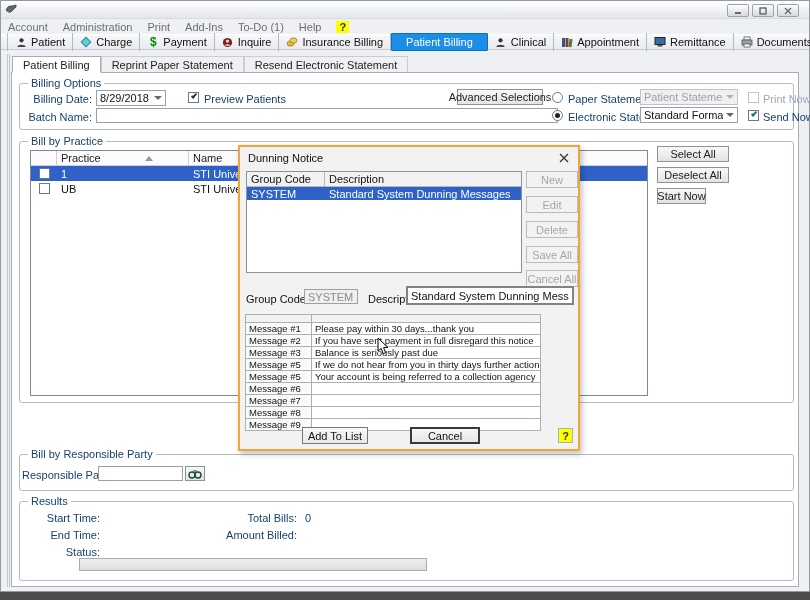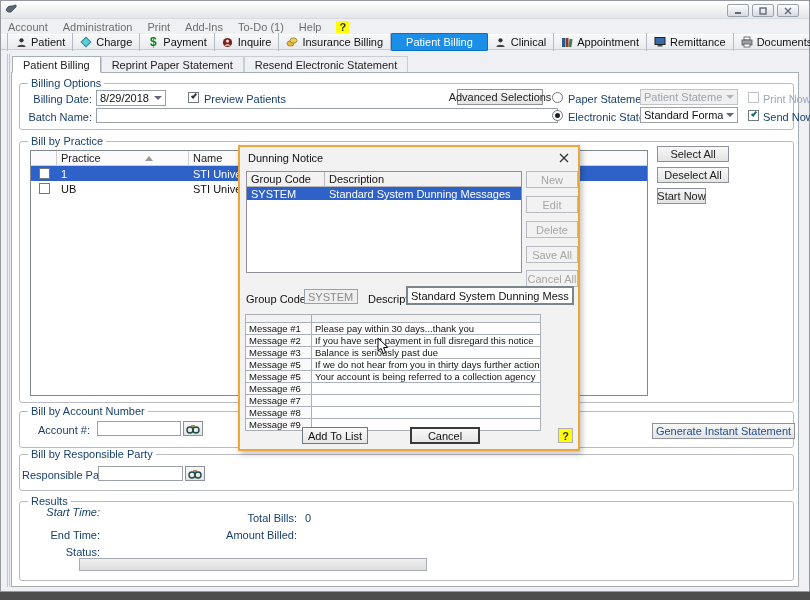--- a/index.html
+++ b/index.html
@@ -296,50 +296,37 @@
           </div>
         <div class="col-practice">UB</div>
         <div class="col-name">STI University Facility</div>
       </div>
     </div>
     <div class="btn" style="left:637px; top:4px; width:72px; height:16px;">Select All</div>
     <div class="btn" style="left:637px; top:25px; width:72px; height:16px;">Deselect All</div>
     <div class="btn" style="left:637px; top:46px; width:49px; height:16px;text-align:center;">Start Now</div>
   </div>
 
-  <div class="group" style="left:18px; top:410px; width:775px; height:37px;">
-    <span class="legend">Bill by Account Number</span>
-    <span class="flabel right" style="left:6px; top:12px; width:64px;">Account #:</span>
-    <input class="tinput" style="left: 77px; top: 9px; width: 84px;" value="">
-    <div class="lookup" style="left:163px; top:9px;">
-      <svg width="14" height="10" viewBox="0 0 14 10">
-          <circle cx="4" cy="6" r="3" fill="none" stroke="#1a4a4a" stroke-width="1.4"></circle>
-          <circle cx="10" cy="6" r="3" fill="none" stroke="#1a4a4a" stroke-width="1.4"></circle>
-          <path d="M5 2 L9 2" stroke="#8a6a18" stroke-width="1.4"></path>
-        </svg>
-    </div>
-    <div class="btn navy" style="left:632px; top:11px; width:143px; height:16px;">Generate Instant Statement</div>
-  </div>
 
   <div class="group" style="left:18px; top:453px; width:775px; height:37px;">
     <span class="legend">Bill by Responsible Party</span>
     <span class="flabel right" style="left:2px; top:14px; width:74px;">Responsible Party #:</span>
     <input class="tinput" style="left: 78px; top: 11px; width: 85px;" value="">
     <div class="lookup" style="left:165px; top:11px;">
       <svg width="14" height="10" viewBox="0 0 14 10">
           <circle cx="4" cy="6" r="3" fill="none" stroke="#1a4a4a" stroke-width="1.4"></circle>
           <circle cx="10" cy="6" r="3" fill="none" stroke="#1a4a4a" stroke-width="1.4"></circle>
           <path d="M5 2 L9 2" stroke="#8a6a18" stroke-width="1.4"></path>
         </svg>
     </div>
   </div>
 
   <div class="group" style="left:18px; top:500px; width:775px; height:80px;">
     <span class="legend">Results</span>
-    <span class="flabel right" style="left:6px; top:4px; width:74px;font-style:italic;">Start Time:</span>
+    <span class="flabel right" style="left:6px; top:10px; width:74px;">Start Time:</span>
     <span class="flabel right" style="left:6px; top:27px; width:74px;">End Time:</span>
     <span class="flabel right" style="left:6px; top:44px; width:74px;">Status:</span>
     <span class="flabel right" style="left:180px; top:10px; width:97px;">Total Bills:</span>
     <span class="flabel" style="left:285px; top:10px; color:#17406e;">0</span>
     <span class="flabel right" style="left:180px; top:27px; width:97px;">Amount Billed:</span>
     <div class="progress" style="left:59px; top:56px; width:348px; height:13px;"></div>
   </div>
 
   <div class="dialog">
     <span class="dlg-title">Dunning Notice</span>

